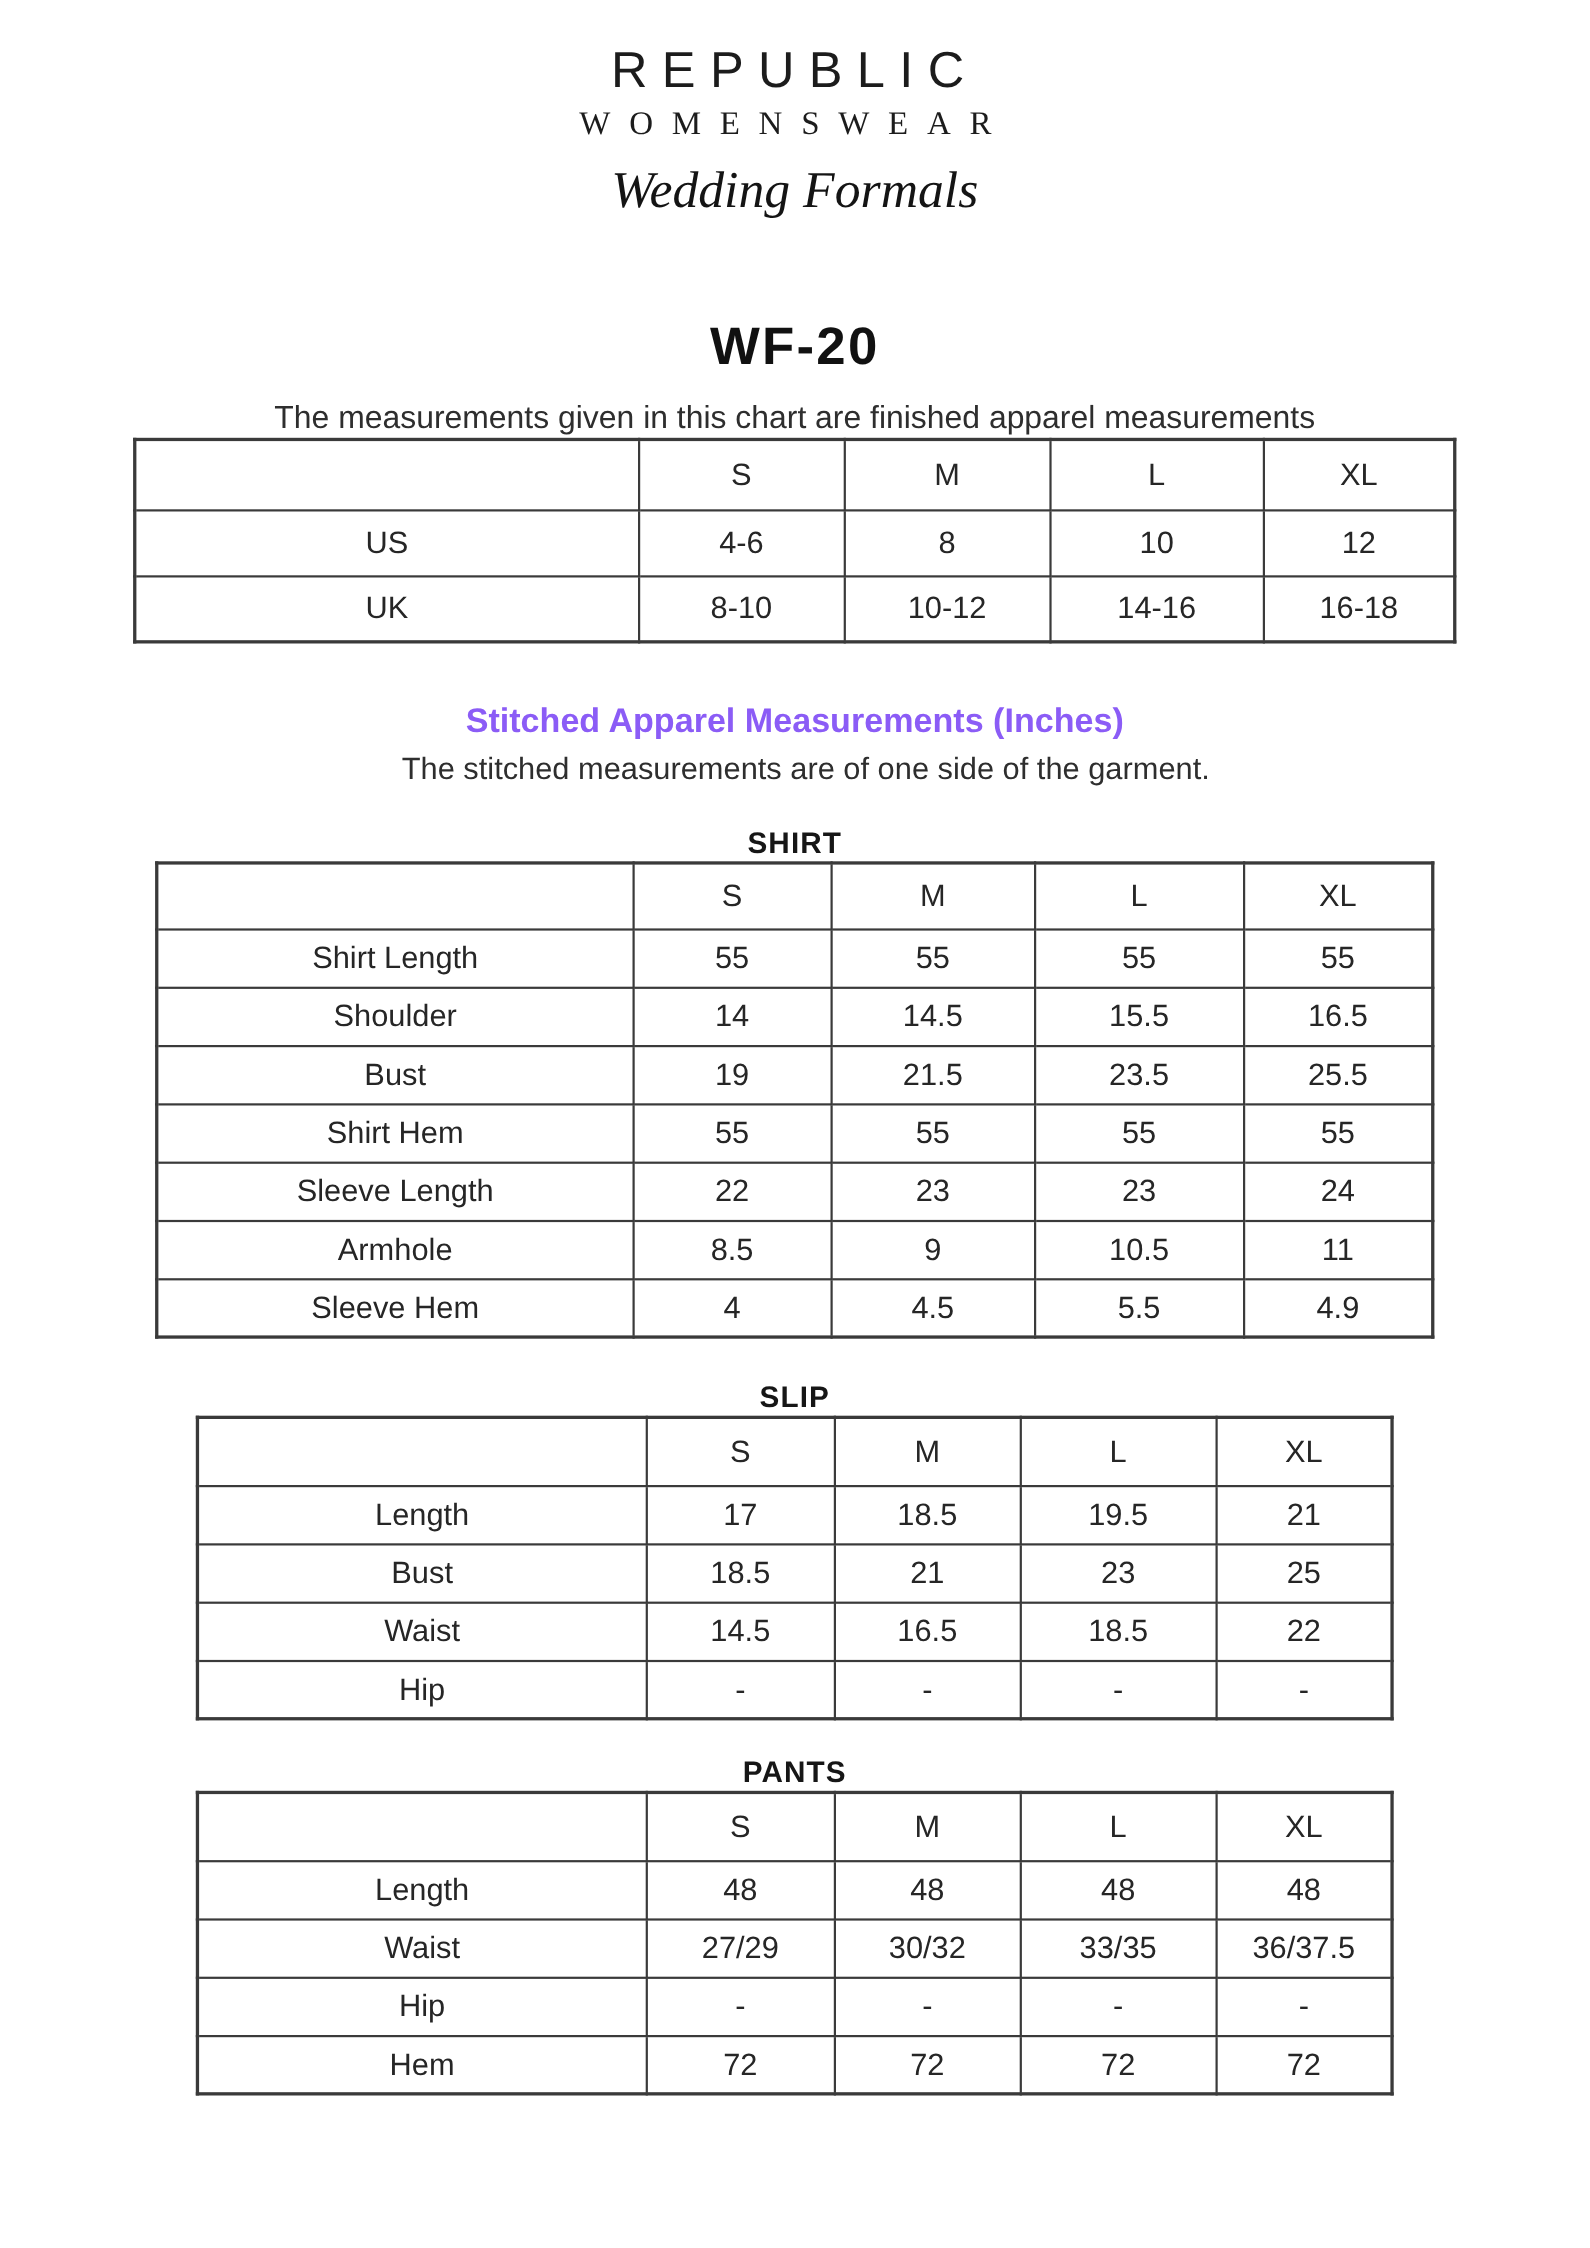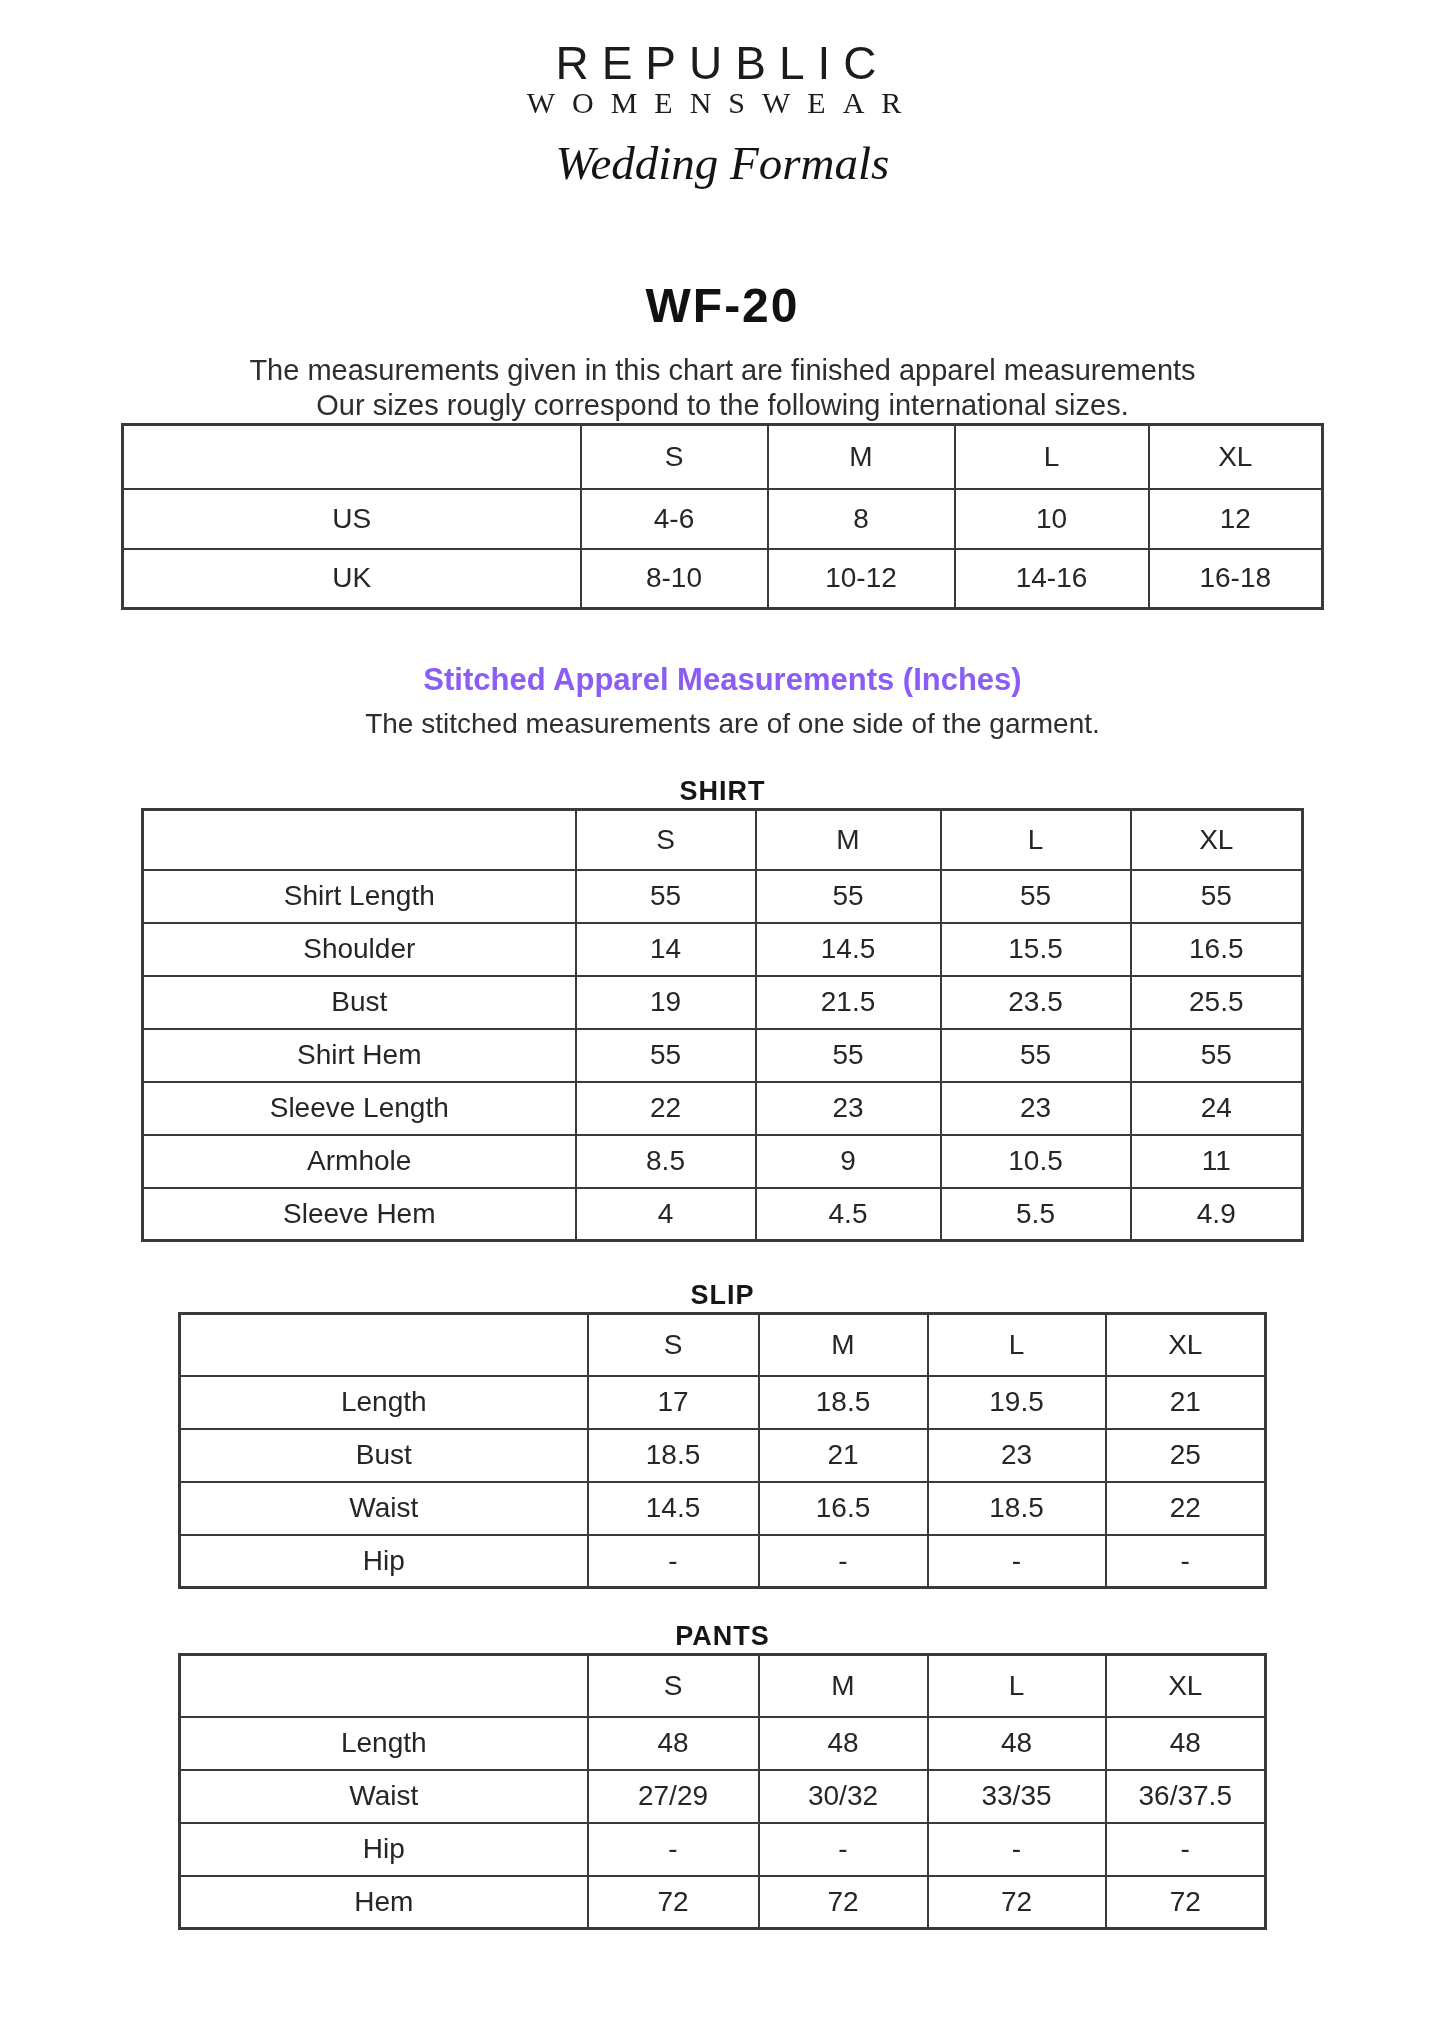--- a/index.html
+++ b/index.html
@@ -16,20 +16,21 @@
   .brand-name{
     padding-top:39px;
     text-align:center;
     font-size:46px;
     line-height:48px;
     font-weight:300;
     letter-spacing:13px;
     color:#1c1c1c;
   }
   .brand-sub{
+    margin-top:10px;
     text-align:center;
     font-family:"Liberation Serif", serif;
     font-size:30px;
     line-height:32px;
     letter-spacing:17px;
     color:#1c1c1c;
   }
   .brand-tagline{
     margin-top:12px;
     text-align:center;
@@ -133,21 +134,20 @@
 <div class="page">
 
   <div class="brand-name">REPUBLIC</div>
   <div class="brand-sub">WOMENSWEAR</div>
   <div class="brand-tagline">Wedding Formals</div>
 
   <div class="product-code">WF-20</div>
 
   <div class="intro">
     <div>The measurements given in this chart are finished apparel measurements</div>
-    <div>Our sizes rougly correspond to the following international sizes.</div>
   </div>
 
   <table class="size-table t-intl">
     <colgroup>
         <col class="c-label">
         <col class="c-s">
         <col class="c-m">
         <col class="c-l">
         <col class="c-xl">
       </colgroup>

